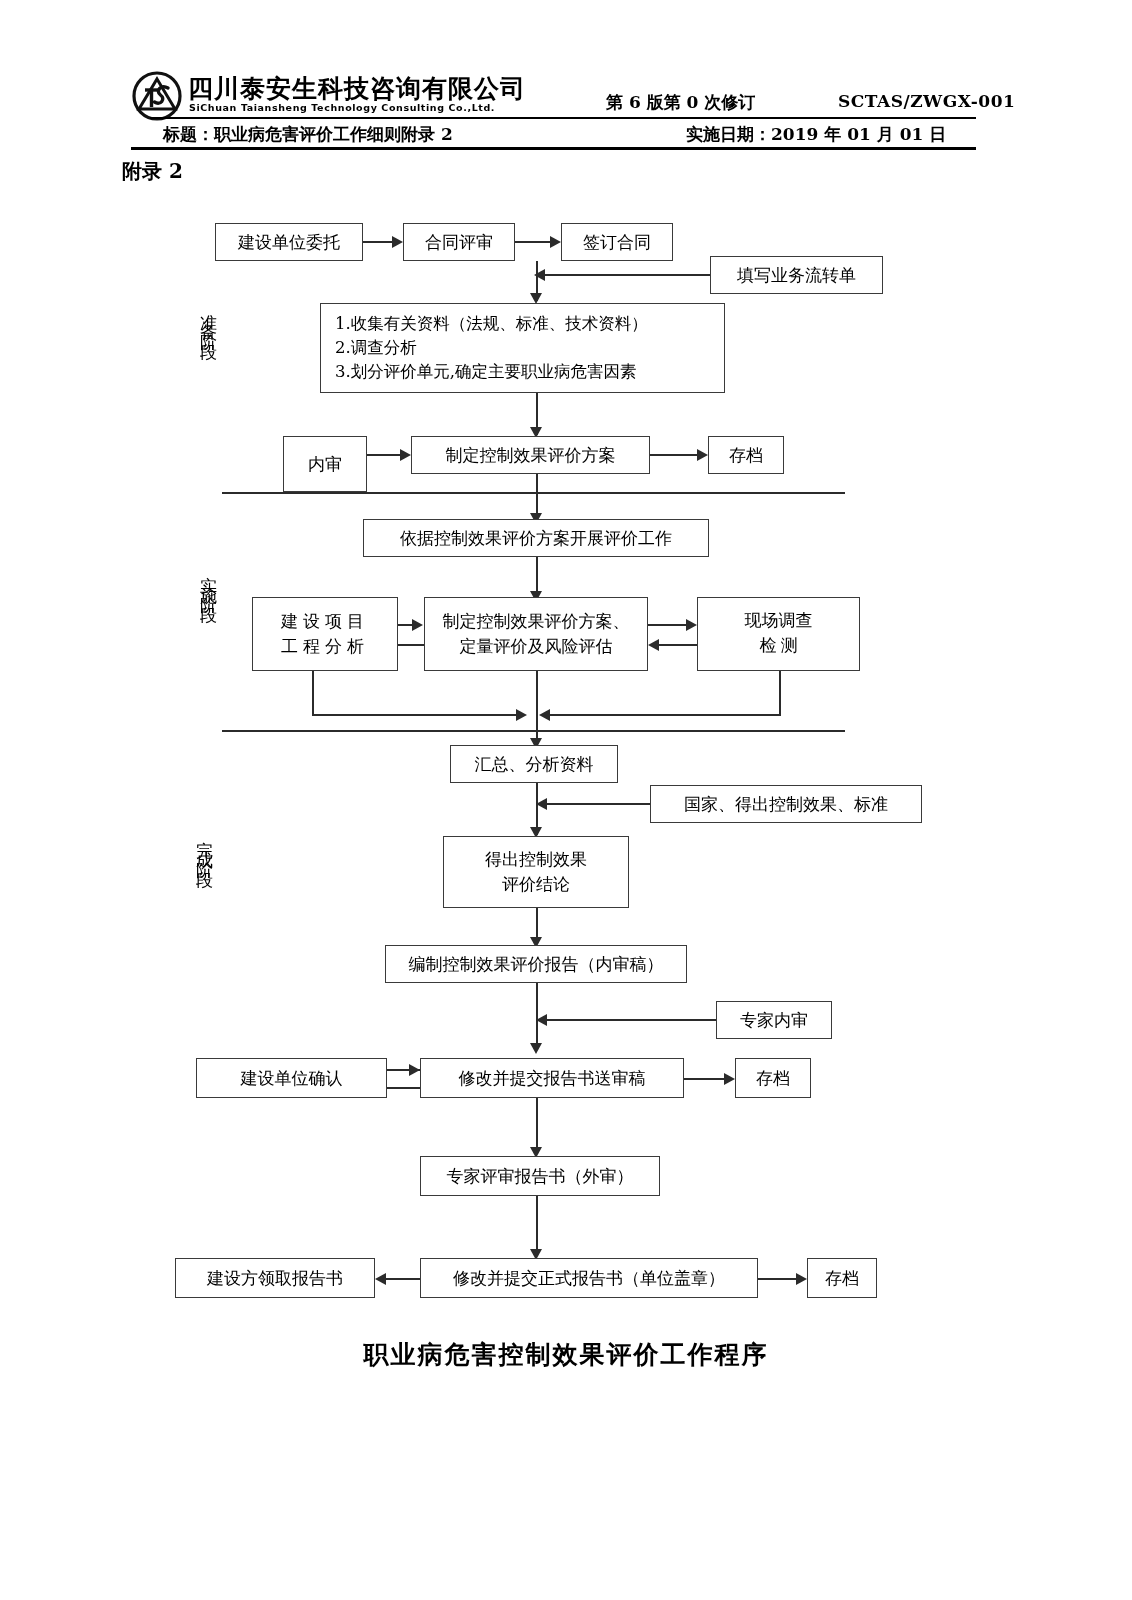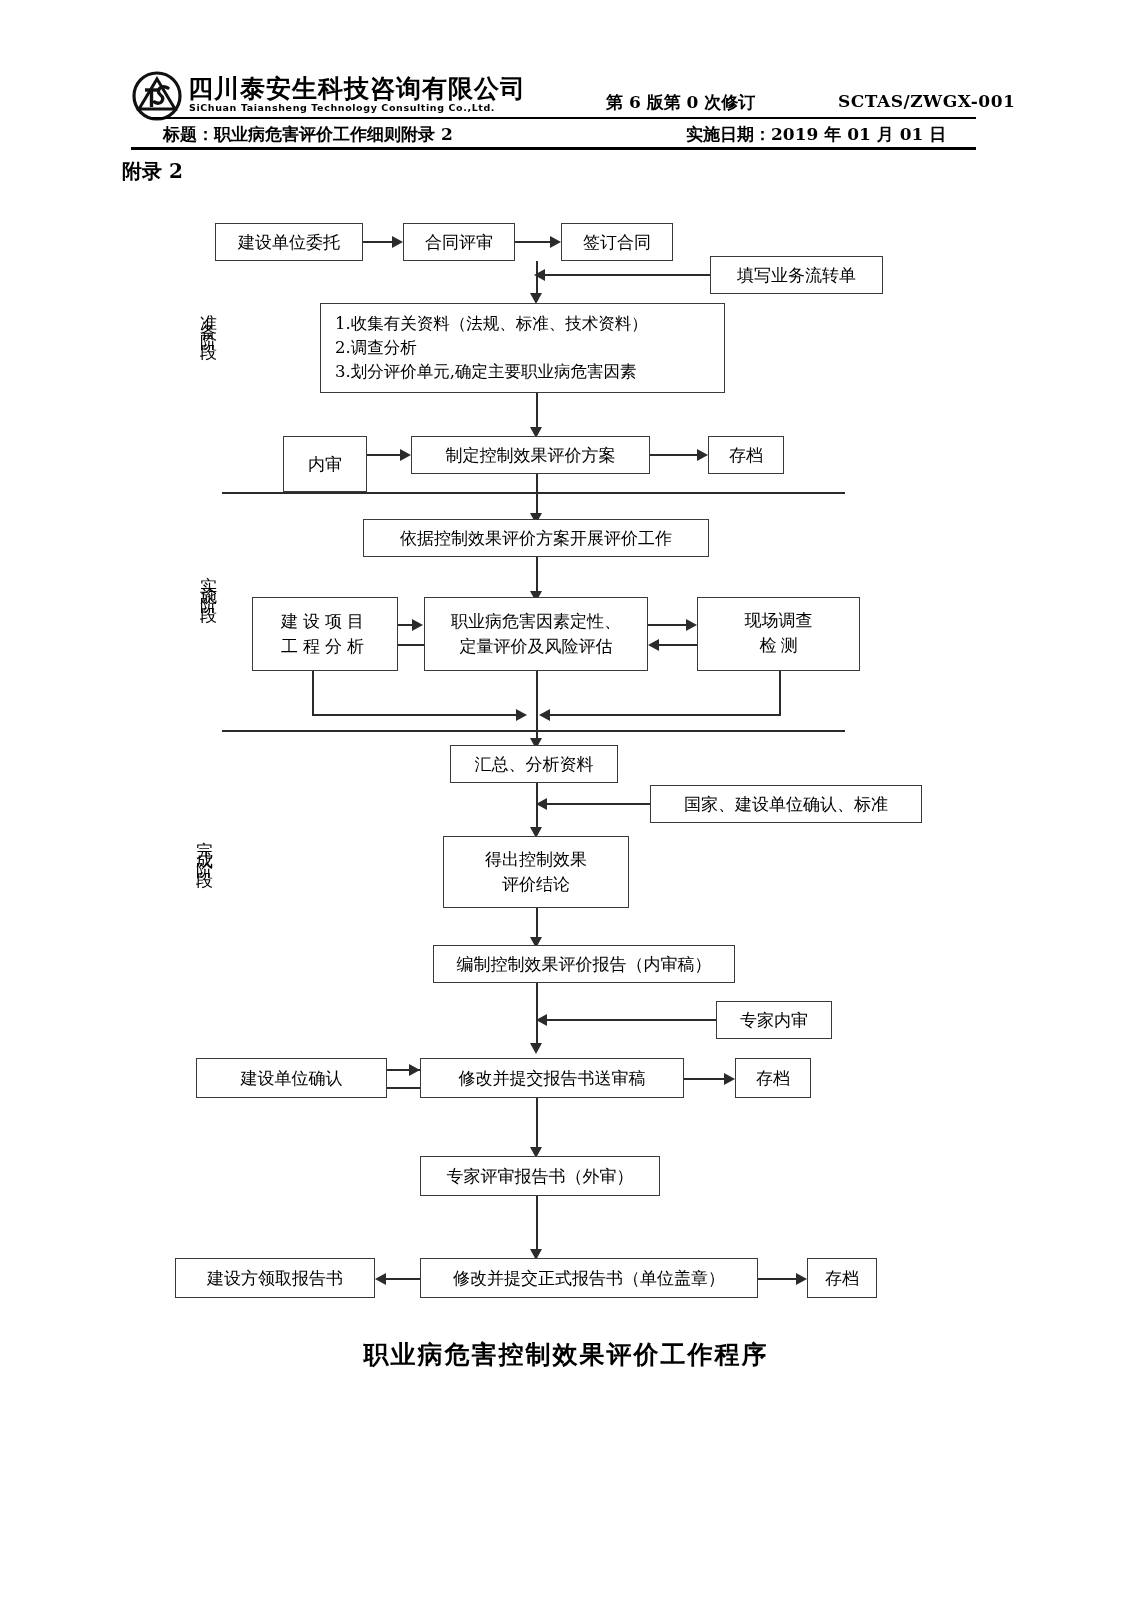--- a/index.html
+++ b/index.html
@@ -179,21 +179,21 @@
   <div class="ar ar-d" style="left:530px;top:513px;"></div>
 
   <div class="box" style="left:363px;top:519px;width:346px;height:38px;">依据控制效果评价方案开展评价工作</div>
 
   <div class="ln lnv" style="left:536px;top:557px;height:42px;"></div>
   <div class="ar ar-d" style="left:530px;top:591px;"></div>
 
   <div class="box sp" style="left:252px;top:597px;width:146px;height:74px;">建设项目
 工程分析</div>
 
-  <div class="box" style="left:424px;top:597px;width:224px;height:74px;">职业病危害因素定性、
+  <div class="box" style="left:424px;top:597px;width:224px;height:74px;">制定控制效果评价方案、
 定量评价及风险评估</div>
 
   <div class="box" style="left:697px;top:597px;width:163px;height:74px;font-family:Liberation Serif, serif;">现场调查
 检  测</div>
 
   <div class="ln lnh" style="left:374px;top:624px;width:40px;"></div>
   <div class="ar ar-r" style="left:412px;top:619px;"></div>
   <div class="ln lnh" style="left:384px;top:644px;width:40px;"></div>
   <div class="ar ar-l" style="left:374px;top:639px;"></div>
 
@@ -211,34 +211,34 @@
   <div class="ar ar-l" style="left:539px;top:709px;"></div>
 
   <div class="ln lnv" style="left:536px;top:671px;height:52px;"></div>
 
   <div class="divider" style="left:222px;top:730px;width:623px;"></div>
   <div class="ln lnv" style="left:536px;top:723px;height:22px;"></div>
   <div class="ar ar-d" style="left:530px;top:738px;"></div>
 
   <div class="box" style="left:450px;top:745px;width:168px;height:38px;">汇总、分析资料</div>
 
-  <div class="box" style="left:650px;top:785px;width:272px;height:38px;">国家、建设单位确认、标准</div>
+  <div class="box" style="left:650px;top:785px;width:272px;height:38px;">国家、得出控制效果、标准</div>
   <div class="ln lnh" style="left:546px;top:803px;width:104px;"></div>
   <div class="ar ar-l" style="left:536px;top:798px;"></div>
 
   <div class="ln lnv" style="left:536px;top:783px;height:52px;"></div>
   <div class="ar ar-d" style="left:530px;top:827px;"></div>
 
   <div class="box" style="left:443px;top:836px;width:186px;height:72px;">得出控制效果
 评价结论</div>
 
   <div class="ln lnv" style="left:536px;top:908px;height:36px;"></div>
   <div class="ar ar-d" style="left:530px;top:937px;"></div>
 
-  <div class="box" style="left:385px;top:945px;width:302px;height:38px;margin-left:48px;">编制控制效果评价报告（内审稿）</div>
+  <div class="box" style="left:385px;top:945px;width:302px;height:38px;">编制控制效果评价报告（内审稿）</div>
 
   <div class="box" style="left:716px;top:1001px;width:116px;height:38px;">专家内审</div>
   <div class="ln lnh" style="left:546px;top:1019px;width:170px;"></div>
   <div class="ar ar-l" style="left:536px;top:1014px;"></div>
 
   <div class="ln lnv" style="left:536px;top:983px;height:67px;"></div>
   <div class="ar ar-d" style="left:530px;top:1043px;"></div>
 
   <div class="box" style="left:196px;top:1058px;width:191px;height:40px;">建设单位确认</div>
 

